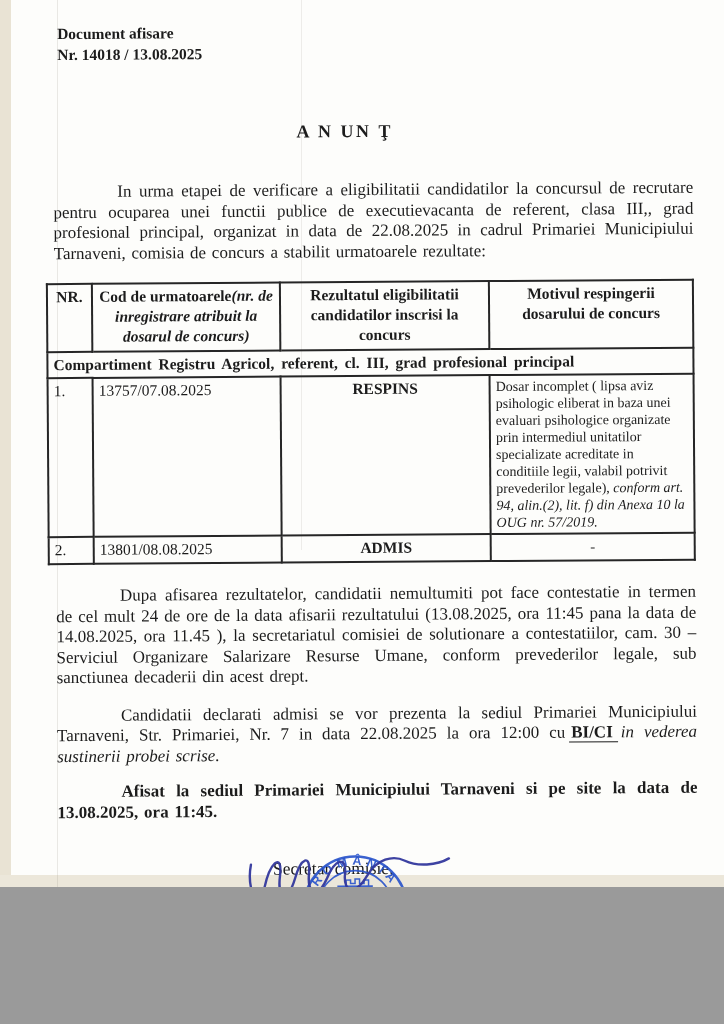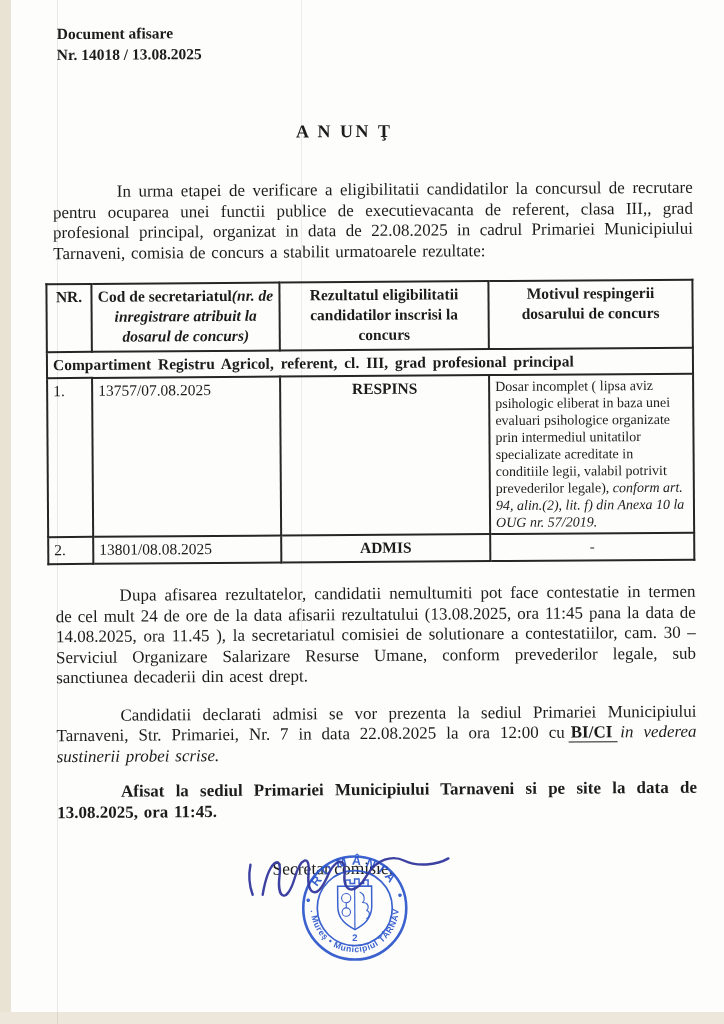--- a/index.html
+++ b/index.html
@@ -1,17 +1,17 @@
 <!DOCTYPE html>
 <html><head>
 <meta charset="utf-8">
 <style>
   html,body { margin:0; padding:0; background:#9a9a9a; }
   .page {
-    position:relative; width:724px; height:1024px; margin:0 auto;
+    position:relative; width:724px; height:887px; margin:0 auto;
     background:#fdfdfb; overflow:hidden;
     font-family:"Liberation Serif","DejaVu Serif",serif;
     color:#1c1c1c;
   }
   
   .edge-strip-left  { position:absolute; left:0; top:0; width:11px; height:100%; background:#e9e3d4; }
   .edge-strip-bottom{ position:absolute; left:0; bottom:0; width:100%; height:12px; background:#ece7da; }
   .scan-line-1 { position:absolute; left:57px;  top:0; width:1px; height:100%; background:#8f8a7d; opacity:.18; }
   .scan-line-2 { position:absolute; left:301px; top:0; width:1px; height:62%;  background:#8f8a7d; opacity:.14; }
 
@@ -85,21 +85,21 @@
     <table class="results">
       <colgroup>
         <col style="width:45px">
           <col style="width:188px">
           <col style="width:209px">
           <col style="width:204px">
       </colgroup>
       <thead>
         <tr>
           <th>NR.</th>
-          <th><span>Cod de secretariatul</span><span class="it">(nr. de inregistrare atribuit la dosarul de concurs)</span></th>
+          <th><span>Cod de urmatoarele</span><span class="it">(nr. de inregistrare atribuit la dosarul de concurs)</span></th>
           <th>Rezultatul eligibilitatii candidatilor inscrisi la concurs</th>
           <th class="motiv-h">Motivul respingerii dosarului de concurs</th>
         </tr>
       </thead>
       <tbody>
         <tr>
           <td class="section-cell" colspan="4">Compartiment Registru Agricol,  referent, cl. III,  grad profesional principal</td>
         </tr>
         <tr>
           <td class="nr-cell">1.</td>

